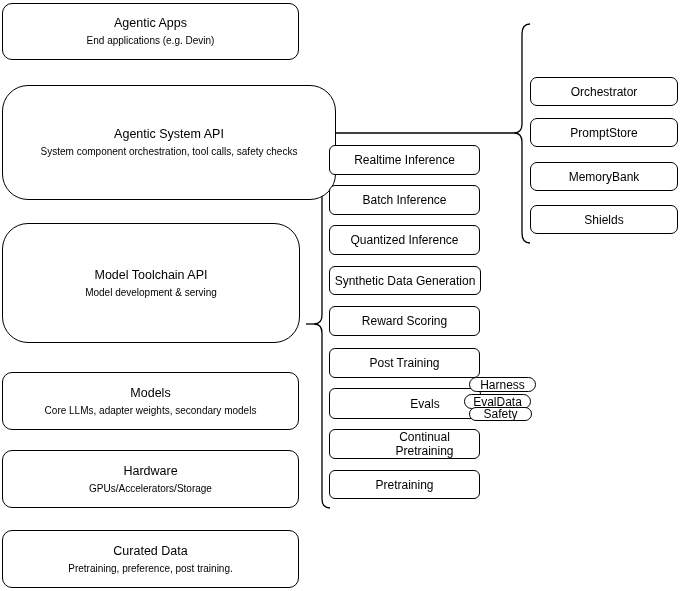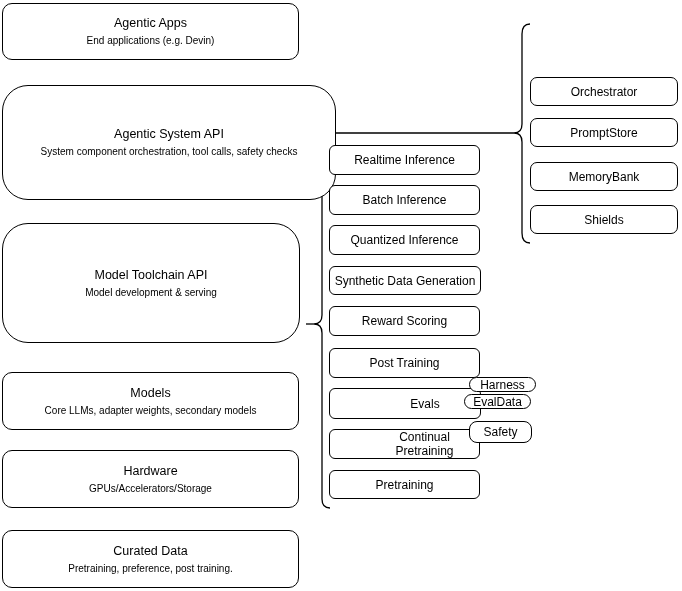--- a/index.html
+++ b/index.html
@@ -95,21 +95,21 @@
   <div class="box mbox" style="left:329px;top:470px;width:151px;height:29px;">
     <span>Pretraining</span>
   </div>
 
   <div class="tag" style="left:469px;top:377px;width:67px;height:15px;">
     <span>Harness</span>
   </div>
   <div class="tag" style="left:464px;top:394px;width:67px;height:15px;">
     <span>EvalData</span>
   </div>
-  <div class="tag" style="left:469px;top:421px;width:63px;height:22px;">
+  <div class="tag" style="left:469px;top:407px;width:63px;height:14px;">
     <span>Safety</span>
   </div>
 
   <div class="box rbox" style="left:530px;top:77px;width:148px;height:29px;">
     <span>Orchestrator</span>
   </div>
   <div class="box rbox" style="left:530px;top:118px;width:148px;height:29px;">
     <span>PromptStore</span>
   </div>
   <div class="box rbox" style="left:530px;top:162px;width:148px;height:29px;">

